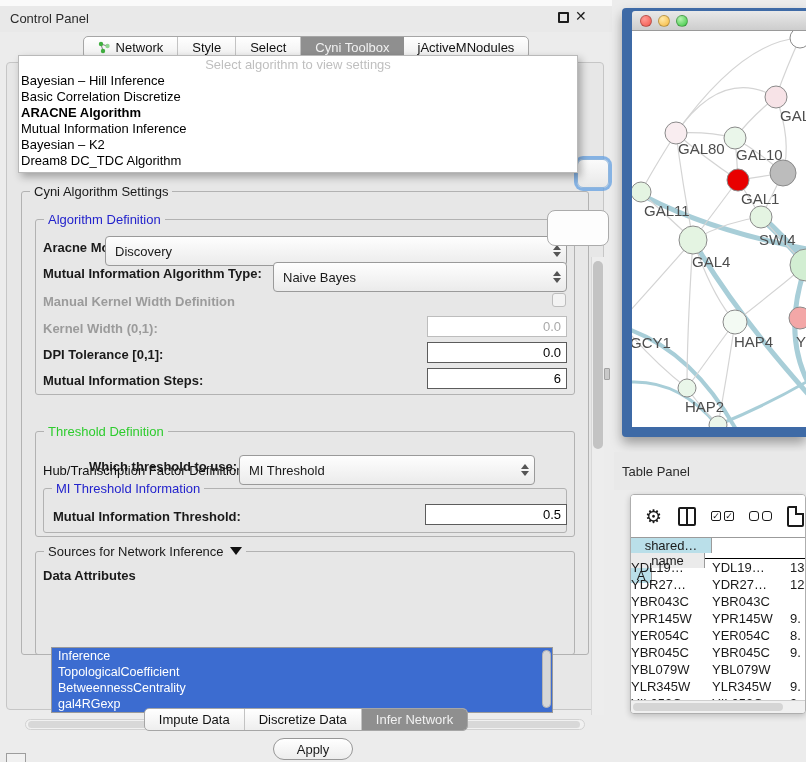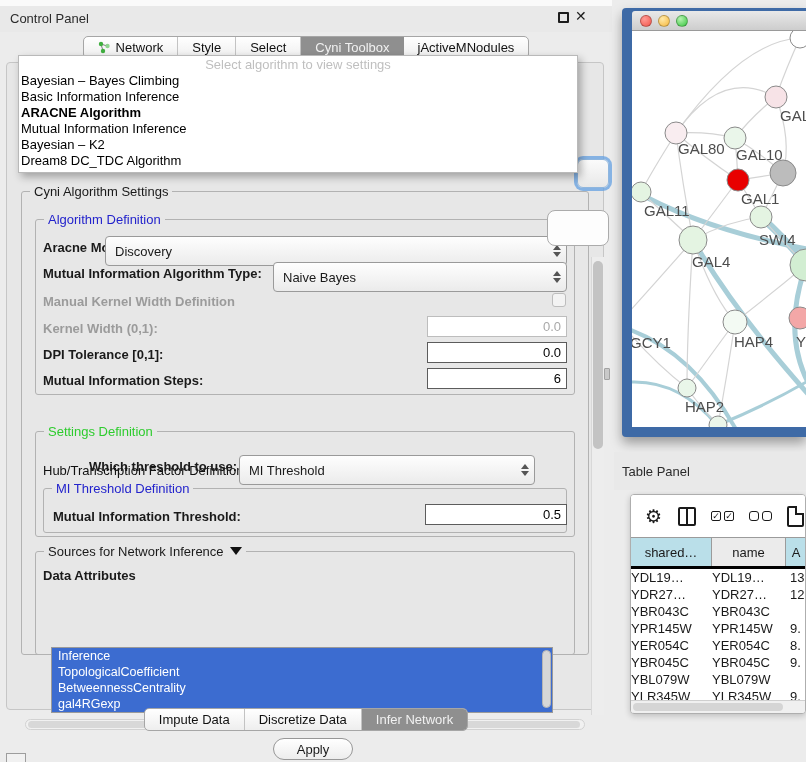--- a/index.html
+++ b/index.html
@@ -114,21 +114,21 @@
   .cols-ic::after{content:"";position:absolute;left:6px;top:0;bottom:0;width:2px;background:#1a1a1a;}
   .pair{display:flex;gap:3px;margin-left:15px;}
   .cb{width:10px;height:10px;border:1.5px solid #1a1a1a;border-radius:2px;font-size:9px;line-height:9px;
     text-align:center;color:#1a1a1a;font-weight:bold;}
   .cb.empty{border-radius:3px;}
   .doc-ic{width:17px;height:21px;border:2px solid #1a1a1a;border-radius:2px;margin-left:15px;position:relative;background:#fff;}
   .doc-ic::after{content:"";position:absolute;right:-2px;top:-2px;width:7px;height:7px;background:#fff;
     border-left:2px solid #1a1a1a;border-bottom:2px solid #1a1a1a;}
   #tp-table{position:absolute;left:0;top:42px;width:100%;}
   .trow{display:flex;height:17px;}
-  .trow.head{height:32px;border-top:1px solid #9b9b9b;border-bottom:3px solid #000000;}
+  .trow.head{height:22px;border-top:1px solid #9b9b9b;border-bottom:1px solid #000000;flex-direction:column;}
   .tcell{flex:none;overflow:hidden;white-space:nowrap;font-size:13px;display:flex;align-items:center;}
   .tcell.c0{width:81px;}
   .tcell.c1{width:74px;}
   .tcell.c2{width:21px;padding-left:4px;}
   .head .tcell{justify-content:center;padding-left:0;border-right:1px solid #9b9b9b;font-size:13px;}
   .head .c0,.head .c2{background:#badfe9;}
   .head .c1{background:#ebebeb;}
   #tp-hscroll{position:absolute;left:0;bottom:0;width:100%;height:13px;background:#f0f0f0;border-top:1px solid #cfcfcf;}
   #tp-hthumb{position:absolute;left:2px;top:2px;width:150px;height:8px;background:#d5d5d5;border-radius:4px;}
 
@@ -214,34 +214,34 @@
     <input class="tin" style="left: 420px; top: 279px; width: 140px;" value="0.0">
 
     <div class="lbl" style="left:36px;top:310px;">Mutual Information Steps:</div>
     <input class="tin" style="left: 420px; top: 305px; width: 140px;" value="6">
 
     <div id="hub-row" class="abs">
       <span>Hub/Transcription Factor Definition</span><span class="tri-right"></span>
     </div>
 
     <div class="fs" style="left:28px;top:368px;width:540px;height:106px;">
-      <span class="legend green">Settings Definition</span>
+      <span class="legend green">Threshold Definition</span>
     </div>
 
     <div class="lbl" style="left:82px;top:396px;">Which threshold to use:</div>
     <div class="combo" style="left:232px;top:392px;width:296px;">
       <span>MI Threshold</span>
       <span class="spin">
           <i class="up"></i>
           <i class="dn"></i>
         </span>
     </div>
 
     <div class="fs" style="left:36px;top:425px;width:524px;height:45px;">
-      <span class="legend blue">MI Threshold Definition</span>
+      <span class="legend blue">MI Threshold Information</span>
     </div>
     <div class="lbl" style="left:46px;top:446px;">Mutual Information Threshold:</div>
     <input class="tin" style="left: 418px; top: 441px; width: 142px;" value="0.5">
 
     <div class="fs" style="left:28px;top:488px;width:540px;height:104px;padding-left:25px;">
       <span class="legend"><span>Sources for Network Inference</span><span class="tri-down"></span></span>
     </div>
     <div class="lbl" style="left:36px;top:505px;">Data Attributes</div>
 
     <div id="attr-list">
@@ -260,22 +260,22 @@
     <div id="settings-hscroll" class="abs">
       <div id="settings-hthumb"></div>
     </div>
 
     <div id="apply-btn" class="abs">Apply</div>
   </div>
 
   <div id="algo-popup" class="abs">
     <div id="algo-prompt">Select algorithm to view settings</div>
     <div id="algo-items">
-        <div class="algo-item">Bayesian – Bayes Climbing</div>
-        <div class="algo-item">Basic Information Inference</div>
+        <div class="algo-item">Bayesian – Hill Inference</div>
+        <div class="algo-item">Basic Correlation Discretize</div>
         <div class="algo-item bold">ARACNE Algorithm</div>
         <div class="algo-item">Mutual Information Inference</div>
         <div class="algo-item">Bayesian – K2</div>
         <div class="algo-item">Dream8 DC_TDC Algorithm</div>
       </div>
   </div>
 
   <div id="bottom-tabs-wrap" class="abs">
     <div class="tabbar" id="bottom-tabs">
         <div class="tab">

